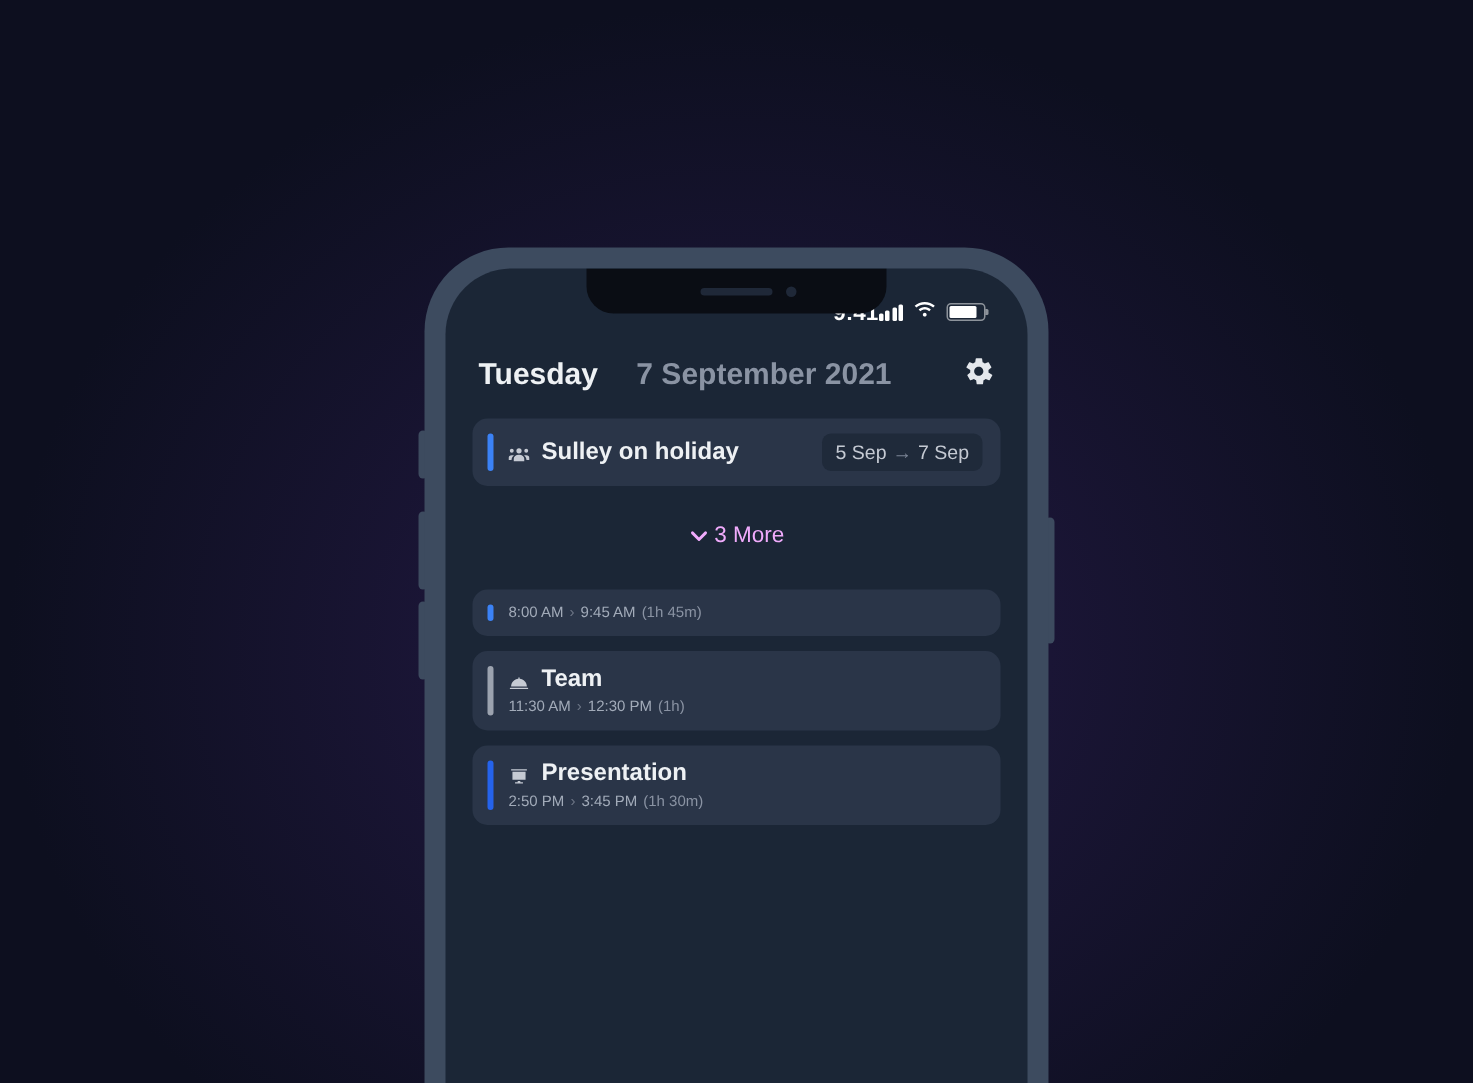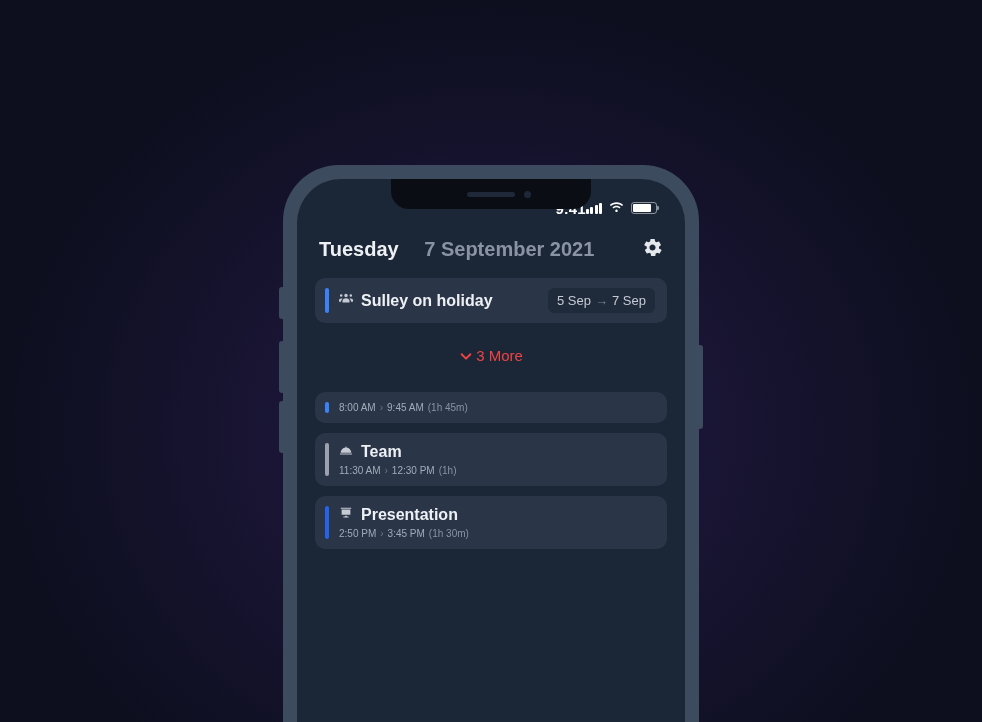--- a/index.html
+++ b/index.html
@@ -121,21 +121,21 @@
       gap: 10px;
       cursor: pointer;
     }
     .color-bar {
       width: 4px;
       border-radius: 2px;
       align-self: stretch;
       flex-shrink: 0;
     }
     .event-content { flex: 1; display: flex; flex-direction: column; gap: 4px; }
-    .event-title-row { display: flex; align-items: flex-start; gap: 8px; }
+    .event-title-row { display: flex; align-items: flex-end; gap: 8px; }
     .event-icon { color: #c5cad3; font-size: 13px; }
     .event-icon svg { width: 14px; height: 14px; display: block; }
     .event-title { color: #eef1f4; font-weight: 600; font-size: 16px; }
     .event-time-row { color: #a2abb9; font-size: 10px; display: flex; align-items: center; gap: 4px; }
     .time-arrow { color: #6c7585; }
     .duration { color: #8a93a3; }
     .date-badge {
       background: #1f2a3a;
       border-radius: 6px;
       padding: 5px 9px;
@@ -145,21 +145,21 @@
       align-items: center;
       gap: 4px;
     }
     .date-badge .arrow { color: #7a8495; }
     .more-row {
       display: flex;
       align-items: center;
       justify-content: center;
       gap: 3px;
       padding: 14px 0 18px 0;
-      color: #ef4444;
+      color: #f0abfc;
       font-size: 15px;
       font-weight: 500;
       cursor: pointer;
     }
     .chevron-down svg { width: 14px; height: 14px; display: block; }
   </style>
 </head>
 <body>
 
 <div class="phone-wrapper">

